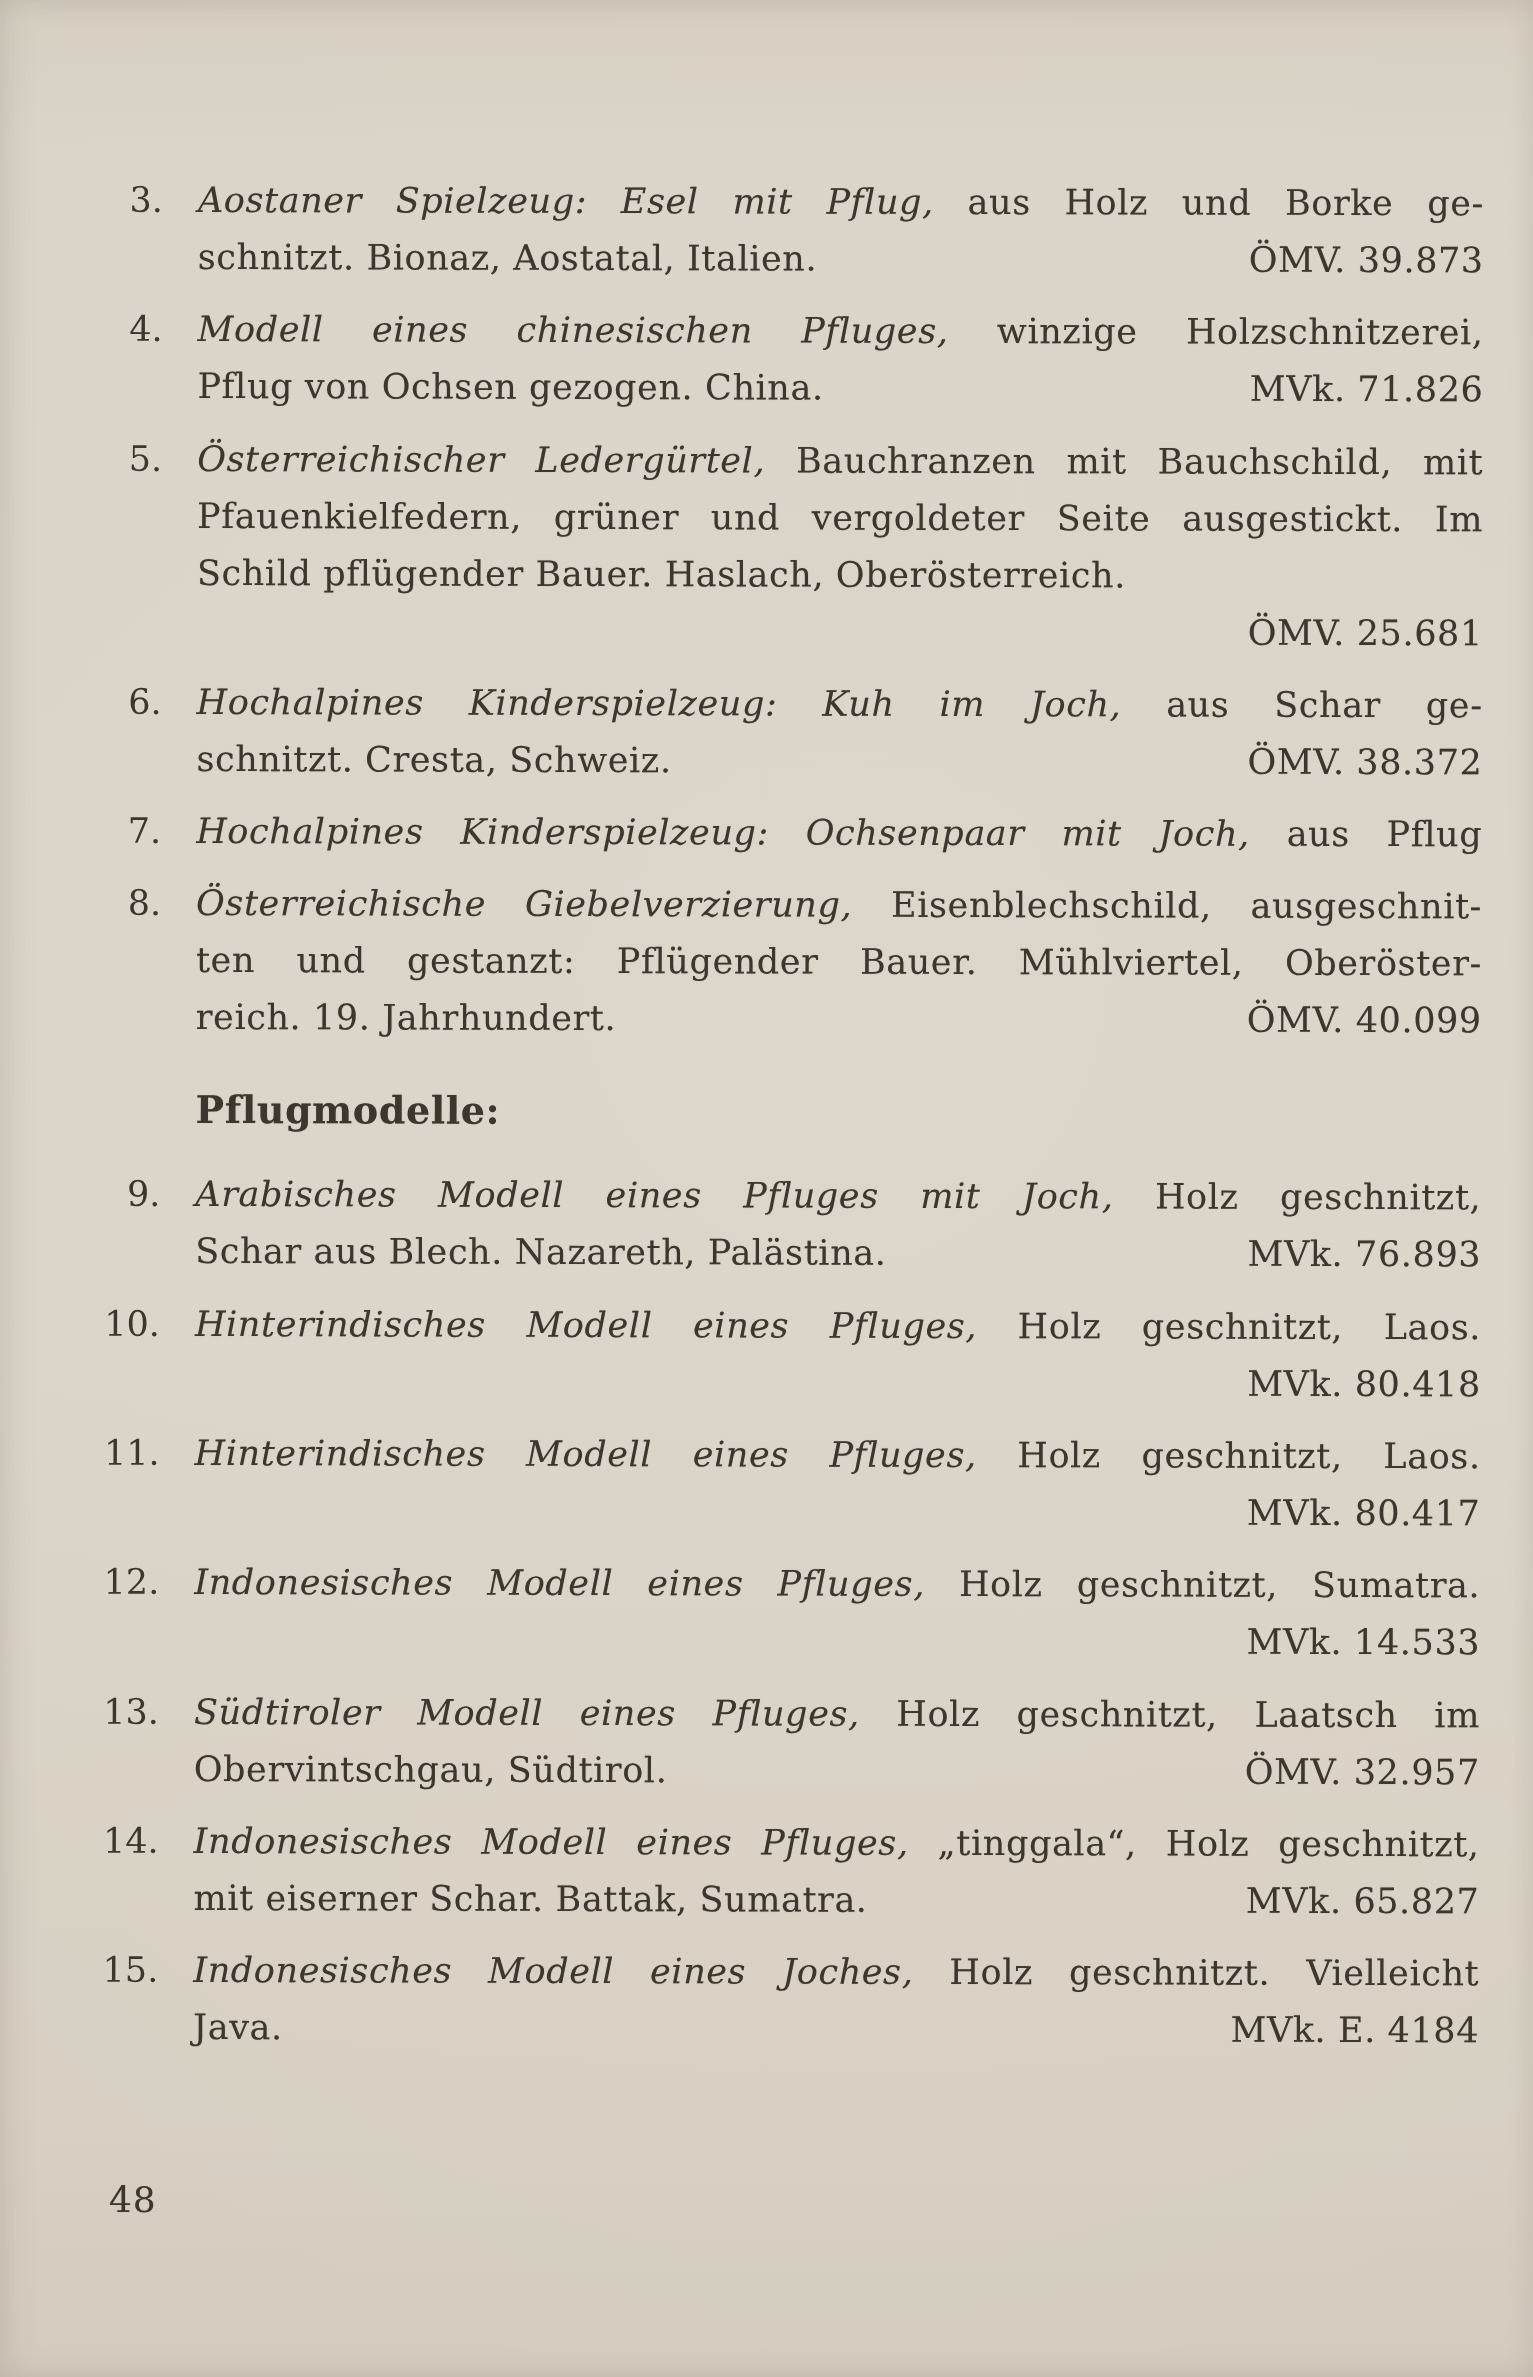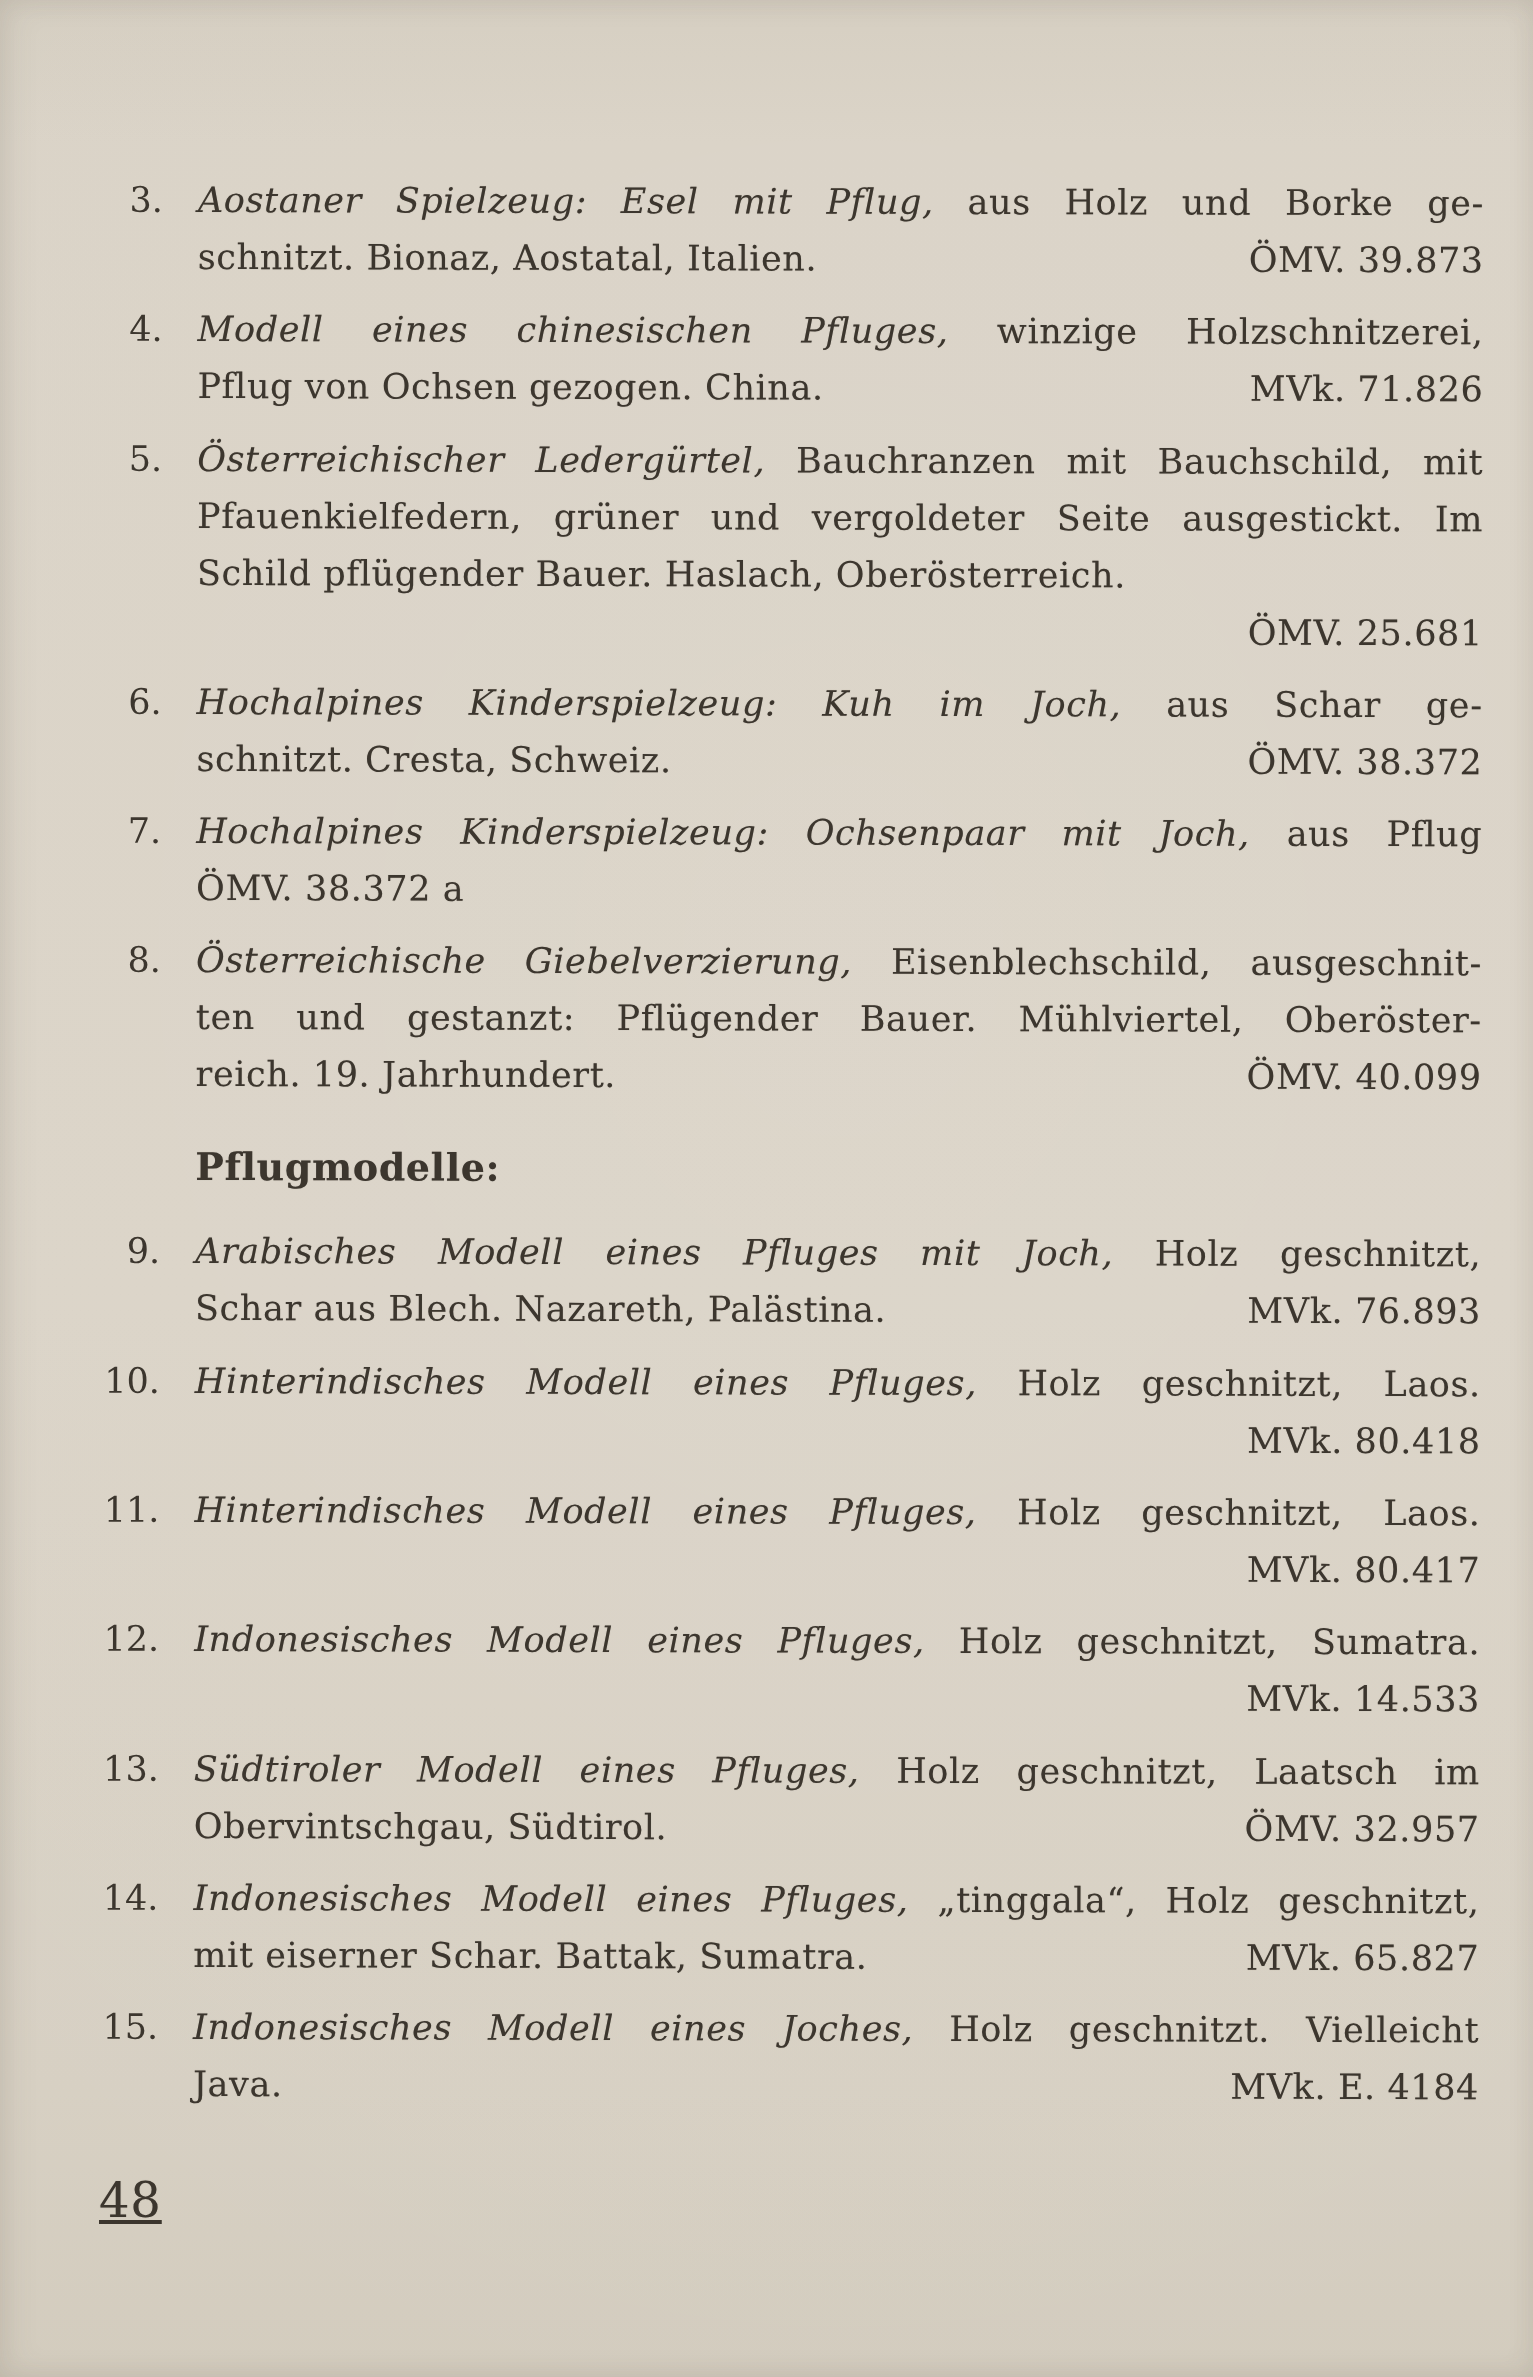--- a/index.html
+++ b/index.html
@@ -30,24 +30,23 @@
   .line.lastline { display:flex; justify-content:space-between; gap:31px; }
   .line.invline { text-align:right; }
   .it { font-style:italic; }
   .inv { white-space:nowrap; }
   .section-heading {
     font-size:38px; line-height:57px; font-weight:bold;
     letter-spacing:0.6px; margin:35px 0 28px 0;
     text-shadow:0 0 0.8px rgba(60,54,46,0.35);
   }
   .page-number {
-    position:absolute; left:99px; top:2177px;
-    font-size:48px; line-height:46px; letter-spacing:0.8px;
+    position:absolute; left:109px; top:2177px;
+    font-size:36px; line-height:46px; letter-spacing:0.8px;
     text-shadow:0 0 0.8px rgba(60,54,46,0.35);
-    text-decoration:underline;
   }
 </style>
 </head>
 <body>
 
 <div class="page">
   <div class="content">
       <div class="entry">
         <span class="entry-num">3.</span>
         <div class="line full"><span class="it">Aostaner Spielzeug: Esel mit Pflug,</span><span class="rm"> aus Holz und Borke ge-</span></div>
@@ -78,21 +77,20 @@
         <div class="line full"><span class="it">Hochalpines Kinderspielzeug: Kuh im Joch,</span><span class="rm"> aus Schar ge-</span></div>
         <div class="line lastline">
           <span class="line-text"><span class="rm">schnitzt. Cresta, Schweiz.</span></span>
           <span class="inv">ÖMV. 38.372</span>
         </div>
       </div>
       <div class="entry">
         <span class="entry-num">7.</span>
         <div class="line full"><span class="it">Hochalpines Kinderspielzeug: Ochsenpaar mit Joch,</span><span class="rm"> aus Pflug</span></div>
         <div class="line lastline">
-          <span class="inv">ÖMV. 38.372 a</span>
         </div>
       </div>
       <div class="entry">
         <span class="entry-num">8.</span>
         <div class="line full"><span class="it">Österreichische Giebelverzierung,</span><span class="rm"> Eisenblechschild, ausgeschnit-</span></div>
         <div class="line full"><span class="rm">ten und gestanzt: Pflügender Bauer. Mühlviertel, Oberöster-</span></div>
         <div class="line lastline">
           <span class="line-text"><span class="rm">reich. 19. Jahrhundert.</span></span>
           <span class="inv">ÖMV. 40.099</span>
         </div>

